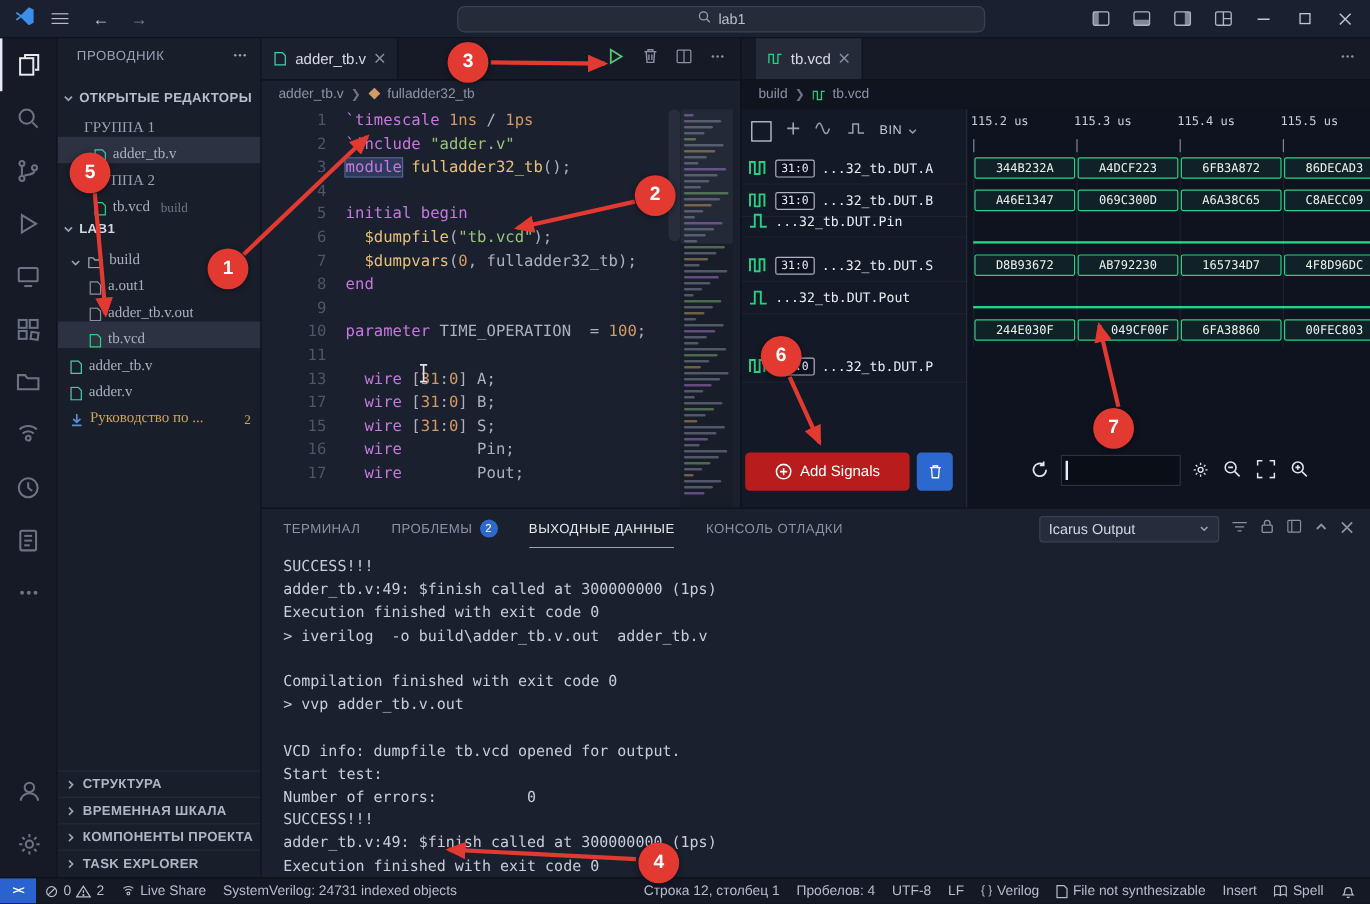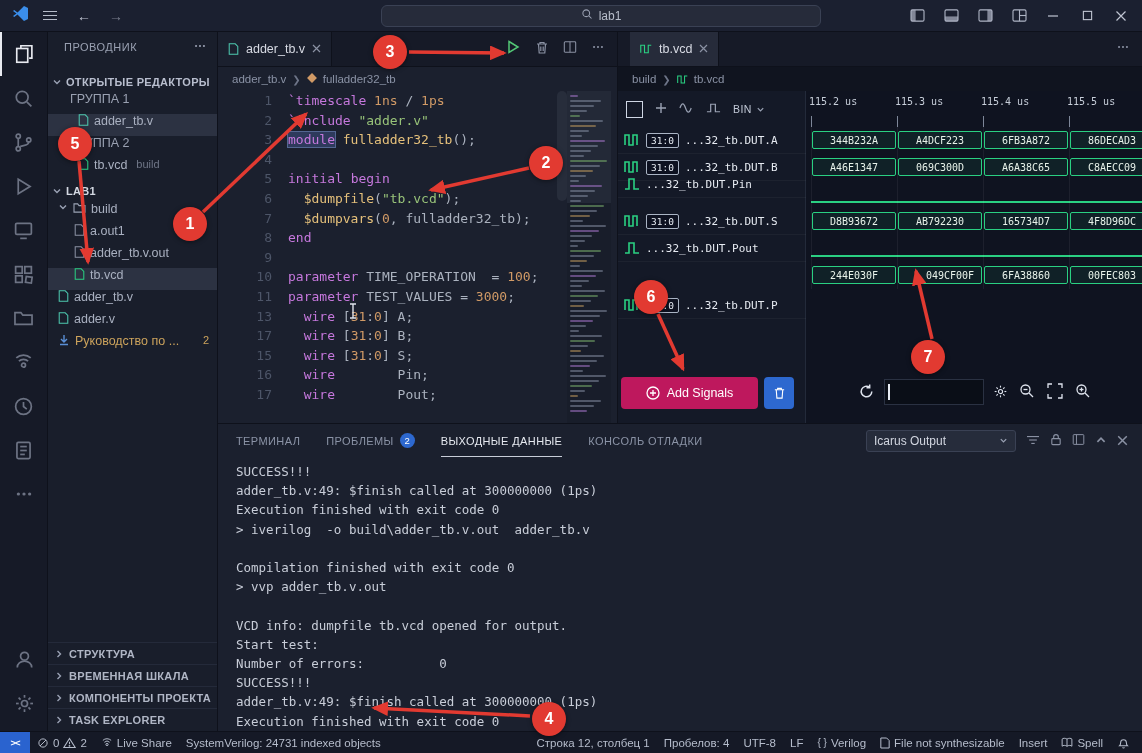--- a/index.html
+++ b/index.html
@@ -20,21 +20,21 @@
   
   .activitybar{position:absolute;left:0;top:32px;width:48px;height:699px;background:#161a27;border-right:1px solid #0e111b;display:flex;flex-direction:column;align-items:center;}
   .act-ic{width:48px;height:44px;display:flex;align-items:center;justify-content:center;opacity:.75;}
   .act-ic.active{opacity:1;border-left:2px solid #e8eaf0;}
   .act-bottom{position:absolute;bottom:6px;left:0;width:48px;display:flex;flex-direction:column;align-items:center;}
 
   
   .sidebar{position:absolute;left:48px;top:32px;width:170px;height:699px;background:#191e2b;border-right:1px solid #0e111b;color:#a9b0c0;font-size:12.5px;overflow:hidden;}
   .side-head{height:30px;display:flex;align-items:center;justify-content:space-between;padding:0 10px 0 16px;font-size:11px;letter-spacing:.5px;color:#9aa1b2;}
   .sec-head{height:20px;display:flex;align-items:center;gap:4px;padding-left:4px;font-size:11px;font-weight:bold;color:#b8bece;letter-spacing:.3px;}
-  .row{height:22px;display:flex;align-items:flex-start;gap:5px;white-space:nowrap;overflow:hidden;}
+  .row{height:22px;display:flex;align-items:flex-end;gap:5px;white-space:nowrap;overflow:hidden;font-family:Liberation Serif, serif;}
   .row.sel{background:#2c3242;}
   .row .lbl{overflow:hidden;text-overflow:ellipsis;}
   .row .desc{color:#6f7687;font-size:11px;margin-left:4px;}
   .row .badge-num{margin-left:auto;margin-right:8px;color:#cca35c;font-size:11px;}
   .row.doc .lbl{color:#cca35c;}
   .grp{padding-left:22px;color:#9aa1b2;}
   .oe-item{padding-left:30px;}
   .bottom-secs{position:absolute;bottom:1px;left:0;width:100%;}
   .bsec{height:22px;display:flex;align-items:center;gap:5px;padding-left:6px;font-size:11px;font-weight:bold;color:#b0b6c5;border-top:1px solid #242a3a;letter-spacing:.3px;}
 
@@ -69,21 +69,21 @@
   .ruler{position:absolute;left:188px;top:0;width:337px;height:36px;overflow:hidden;}
   .rl-lab{position:absolute;top:5px;font-family:"DejaVu Sans Mono",monospace;font-size:10px;color:#c7ced9;}
   .rl-tick{position:absolute;top:25px;width:1px;height:11px;background:#7e8799;}
   .gridline{position:absolute;width:1px;background:rgba(255,255,255,.06);}
   .sig-row{position:absolute;left:0;width:188px;height:27px;display:flex;align-items:center;gap:6px;padding-left:6px;border-bottom:1px solid rgba(255,255,255,.04);}
   .sig-name{font-family:"DejaVu Sans Mono",monospace;font-size:11px;color:#e7ebf2;white-space:nowrap;}
   .sig-badge{font-family:"DejaVu Sans Mono",monospace;font-size:9.5px;color:#e6ebf2;background:#0d1120;border:1px solid #aab4c4;border-radius:2px;padding:0 4px;line-height:13px;}
   .lane{position:absolute;left:188px;width:337px;height:27px;overflow:hidden;}
   .vbox{position:absolute;top:4px;height:18px;border:1.5px solid #2ad082;border-radius:2px;background:rgba(42,208,130,.08);display:flex;align-items:center;justify-content:center;font-family:"DejaVu Sans Mono",monospace;font-size:10px;color:#e8f2ea;}
   .lowline{position:absolute;left:5px;right:0;top:20px;border-top:2px solid #2ad082;}
-  .addsig{position:absolute;left:3px;top:286px;width:137px;height:32px;background:#be185d;border-radius:4px;color:#fff;font-size:12.5px;display:flex;align-items:center;justify-content:center;gap:7px;}
+  .addsig{position:absolute;left:3px;top:286px;width:137px;height:32px;background:#b91c1c;border-radius:4px;color:#fff;font-size:12.5px;display:flex;align-items:center;justify-content:center;gap:7px;}
   .trashbtn{position:absolute;left:146px;top:286px;width:30px;height:32px;background:#2d68cf;border-radius:4px;display:flex;align-items:center;justify-content:center;}
   .wctrl{position:absolute;top:288px;display:flex;align-items:center;justify-content:center;}
   .winput{position:absolute;left:266px;top:288px;width:100px;height:26px;background:#0a0e17;border:1px solid #2a3142;}
   .winput::after{content:"";position:absolute;left:3px;top:4px;width:2px;height:16px;background:#e8ecf4;}
 
   
   .panel{position:absolute;left:218px;top:423px;width:924px;height:308px;background:#1b202e;border-top:1px solid #0e111b;}
   .ptabs{height:33px;display:flex;align-items:center;gap:26px;padding-left:18px;}
   .ptab{font-size:11px;letter-spacing:.4px;color:#8b93a6;display:flex;align-items:center;gap:6px;height:100%;}
   .ptab.active{color:#e6e9f0;box-shadow:inset 0 -1px 0 #c8cdd8;}
@@ -440,21 +440,21 @@
         <div class="code-line"><span class="ln">1</span><span><span class="tok-kw">`timescale</span><span class="tok-pl"> </span><span class="tok-num">1ns</span><span class="tok-pl"> / </span><span class="tok-num">1ps</span></span></div>
         <div class="code-line"><span class="ln">2</span><span><span class="tok-kw">`include</span><span class="tok-pl"> </span><span class="tok-str">"adder.v"</span></span></div>
         <div class="code-line"><span class="ln">3</span><span><span class="tok-kwhl">module</span><span class="tok-pl"> </span><span class="tok-fn">fulladder32_tb</span><span class="tok-pl">();</span></span></div>
         <div class="code-line"><span class="ln">4</span><span></span></div>
         <div class="code-line"><span class="ln">5</span><span><span class="tok-kw">initial</span><span class="tok-pl"> </span><span class="tok-kw">begin</span></span></div>
         <div class="code-line"><span class="ln">6</span><span><span class="tok-pl">  </span><span class="tok-fn">$dumpfile</span><span class="tok-pl">(</span><span class="tok-str">"tb.vcd"</span><span class="tok-pl">);</span></span></div>
         <div class="code-line"><span class="ln">7</span><span><span class="tok-pl">  </span><span class="tok-fn">$dumpvars</span><span class="tok-pl">(</span><span class="tok-num">0</span><span class="tok-pl">, fulladder32_tb);</span></span></div>
         <div class="code-line"><span class="ln">8</span><span><span class="tok-kw">end</span></span></div>
         <div class="code-line"><span class="ln">9</span><span></span></div>
         <div class="code-line"><span class="ln">10</span><span><span class="tok-kw">parameter</span><span class="tok-pl"> TIME_OPERATION  = </span><span class="tok-num">100</span><span class="tok-pl">;</span></span></div>
-        <div class="code-line"><span class="ln">11</span><span><span class="tok-kw">parameter</span><span class="tok-pl"> TEST_VALUES = </span><span class="tok-num">3000</span><span class="tok-pl">;</span></span></div>
+        <div class="code-line"><span class="ln">11</span></div>
         <div class="code-line"><span class="ln">13</span><span><span class="tok-pl">  </span><span class="tok-kw">wire</span><span class="tok-pl"> [</span><span class="tok-num">31</span><span class="tok-pl">:</span><span class="tok-num">0</span><span class="tok-pl">] A;</span></span></div>
         <div class="code-line"><span class="ln">17</span><span><span class="tok-pl">  </span><span class="tok-kw">wire</span><span class="tok-pl"> [</span><span class="tok-num">31</span><span class="tok-pl">:</span><span class="tok-num">0</span><span class="tok-pl">] B;</span></span></div>
         <div class="code-line"><span class="ln">15</span><span><span class="tok-pl">  </span><span class="tok-kw">wire</span><span class="tok-pl"> [</span><span class="tok-num">31</span><span class="tok-pl">:</span><span class="tok-num">0</span><span class="tok-pl">] S;</span></span></div>
         <div class="code-line"><span class="ln">16</span><span><span class="tok-pl">  </span><span class="tok-kw">wire</span><span class="tok-pl">        Pin;</span></span></div>
         <div class="code-line"><span class="ln">17</span><span><span class="tok-pl">  </span><span class="tok-kw">wire</span><span class="tok-pl">        Pout;</span></span></div>
       </div>
     <div class="scroll-shadow"></div>
     <div class="minimap" id="minimap">
         <div class="mm-view"></div>
         <div class="mm-bar" style="top: 4px; left: 3px; width: 8px; background: rgb(176, 123, 214); opacity: 0.5;"></div>

